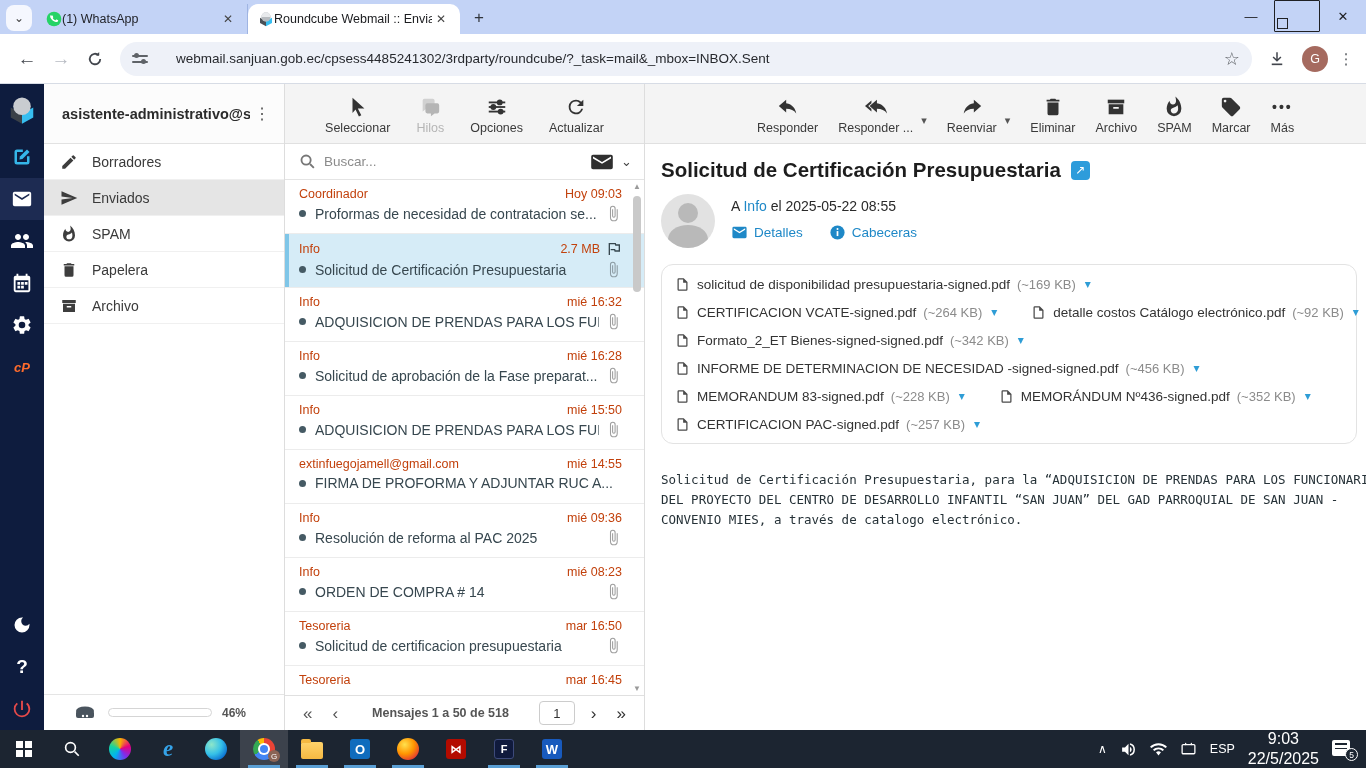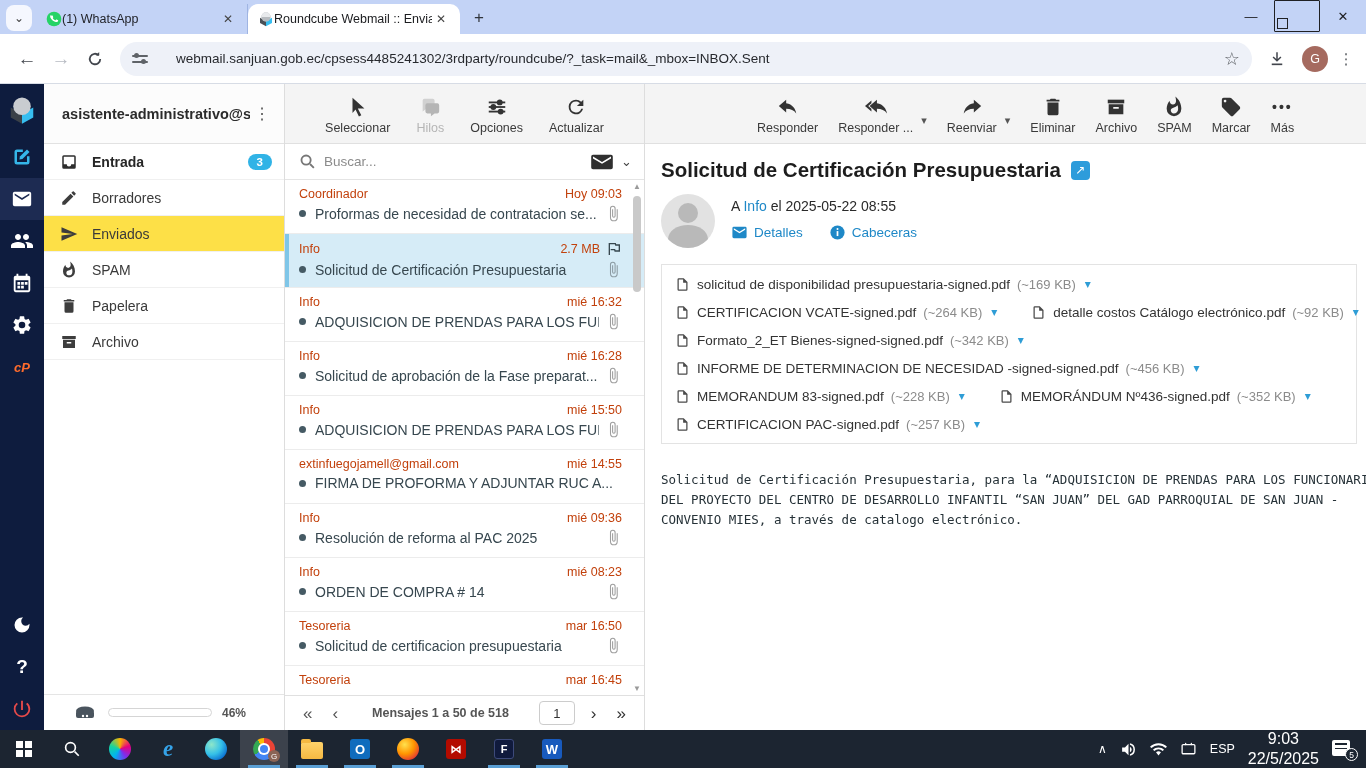--- a/index.html
+++ b/index.html
@@ -48,21 +48,21 @@
 
   
   .folders { width:241px; background:#fff; border-right:1px solid #ddd; display:flex; flex-direction:column; flex-shrink:0; }
   .acct { height:60px; border-bottom:1px solid #e2e2e2; display:flex; align-items:center; padding:0 10px 0 18px; background:#fcfcfc; }
   .acct .name { flex:1; font-size:14.5px; font-weight:bold; color:#2b2b2b; white-space:nowrap; overflow:hidden; }
   .acct .menu { color:#555; font-size:16px; padding:0 4px; }
   .folderlist { list-style:none; }
   .folder { height:36px; display:flex; align-items:center; padding:0 12px 0 16px; border-bottom:1px solid #f0f0f0; font-size:14px; color:#3a3a3a; }
   .folder .fic { width:18px; height:18px; margin-right:14px; color:#3d3d3d; flex-shrink:0; }
   .folder.bold .lbl { font-weight:bold; color:#262626; }
-  .folder.sel { background:#fde047;justify-content:flex-end; }
+  .folder.sel { background:#e5e5e5;justify-content:flex-end; }
   .folder .lbl { flex:1; }
   .badge { background:#30b3e6; color:#fff; font-size:11.5px; font-weight:bold; border-radius:9px; padding:2px 9px; }
   .quota { margin-top:auto; height:36px; border-top:1px solid #e5e5e5; display:flex; align-items:center; padding:0 16px 0 28px; gap:10px; }
   .quota-bar { width:104px; height:9px; border:1px solid #d5d5d5; border-radius:5px; background:#fff; overflow:hidden; }
   .quota-fill { height:100%; background:#7ac2ea; }
   .quota-pct { font-size:12px; color:#555; font-weight:bold; }
 
   
   .listcol { width:360px; border-right:1px solid #ddd; display:flex; flex-direction:column; flex-shrink:0; background:#fff; }
   .list-toolbar { height:60px; background:#f4f4f4; border-bottom:1px solid #e0e0e0; display:flex; align-items:center; justify-content:center; gap:26px; padding-top:4px; }
@@ -115,21 +115,21 @@
   .av { width:54px; height:54px; border-radius:50%; background:#e2e2e2; position:relative; overflow:hidden; flex-shrink:0; }
   .av:before { content:""; position:absolute; top:9px; left:17px; width:20px; height:20px; border-radius:50%; background:#b9b9b9; }
   .av:after { content:""; position:absolute; top:31px; left:7px; width:40px; height:28px; border-radius:50%; background:#b9b9b9; }
   .sender-txt { margin-left:16px; padding-top:4px; }
   .toline { font-size:14px; color:#2a2a2a; }
   .toline .lnk { color:#1e88c7; }
   .hdr-actions { display:flex; gap:26px; margin-top:10px; align-items:center; }
   .hdr-actions .act { display:flex; align-items:center; gap:6px; color:#1e88c7; font-size:13.5px; }
   .hdr-actions .aic { width:17px; height:17px; color:#1e88c7; }
 
-  .attbox { margin-top:16px; border:1px solid #e3e3e3; border-radius:0; padding:5px 13px; width:696px; }
+  .attbox { margin-top:16px; border:1px solid #e3e3e3; border-radius:12px; padding:5px 13px; width:696px; }
   .attrow { display:flex; align-items:center; height:28px; gap:34px; }
   .attach { display:flex; align-items:center; gap:7px; white-space:nowrap; }
   .doc-ic { width:15px; height:15px; color:#4a4a4a; flex-shrink:0; }
   .attach .aname { font-size:13.5px; color:#333; }
   .attach .asize { font-size:13px; color:#8b8b8b; }
   .attach .achev { color:#2e9dd6; font-size:12px; margin-left:2px; }
 
   .bodytext { margin-top:26px; font-family:"DejaVu Sans Mono", monospace; font-size:12.5px; line-height:1.6; color:#263238; }
   .bodytext div { white-space:nowrap; }
 
@@ -291,29 +291,20 @@
           </svg>
       </div>
     </div>
 
     <div class="folders">
       <div class="acct">
         <span class="name">asistente-administrativo@sa...</span>
         <span class="menu">⋮</span>
       </div>
       <ul class="folderlist">
-        <li class="folder bold">
-          <span class="fic">
-              <svg viewBox="0 0 24 24" fill="#2e2e2e">
-                <path d="M19 3H5a2 2 0 0 0-2 2v14a2 2 0 0 0 2 2h14a2 2 0 0 0 2-2V5a2 2 0 0 0-2-2zm0 12h-4a3 3 0 0 1-6 0H5V5h14z"></path>
-              </svg>
-            </span>
-          <span class="lbl">Entrada</span>
-          <span class="badge">3</span>
-        </li>
         <li class="folder">
           <span class="fic">
               <svg viewBox="0 0 24 24" fill="#3d3d3d">
                 <path d="M3 17.25V21h3.75L17.81 9.94l-3.75-3.75zM20.71 7.04a1 1 0 0 0 0-1.41l-2.34-2.34a1 1 0 0 0-1.41 0l-1.83 1.83 3.75 3.75z"></path>
               </svg>
             </span>
           <span class="lbl">Borradores</span>
         </li>
         <li class="folder sel">
           <span class="fic">

